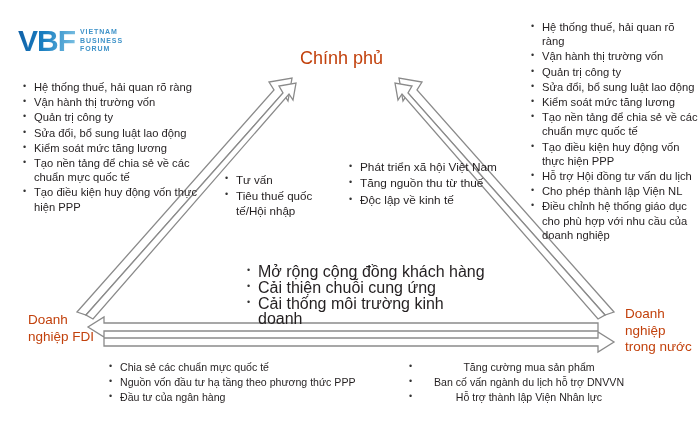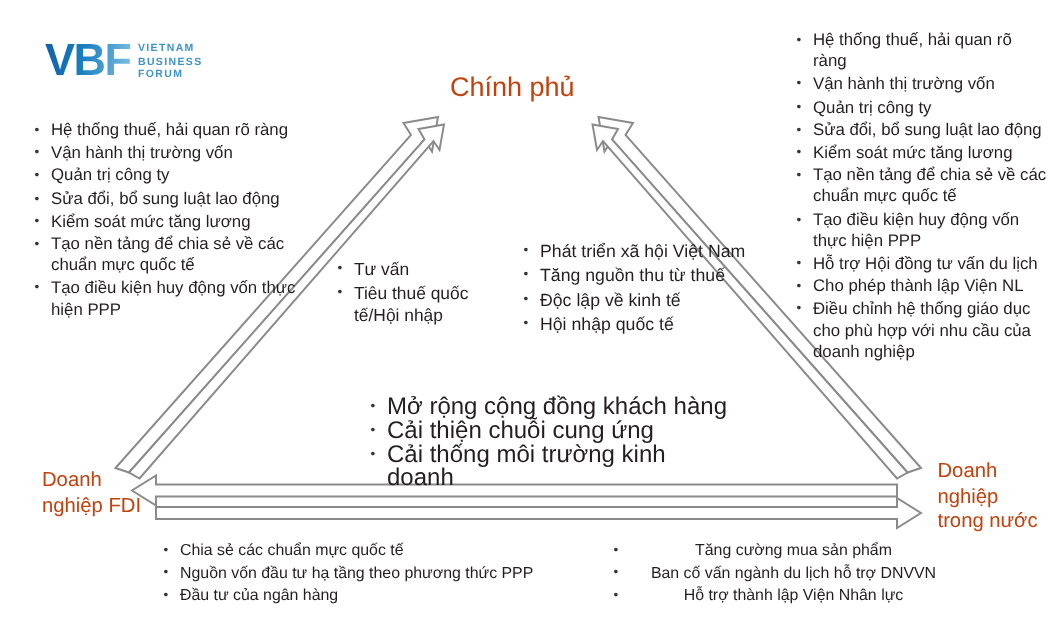--- a/index.html
+++ b/index.html
@@ -8,21 +8,21 @@
     background:#ffffff;
     font-family:"Liberation Sans", sans-serif;
     color:#231f20;
     overflow:hidden;
     position:relative;
   }
   #stage{position:absolute;left:0;top:0;width:700px;height:421px;}
   .svg-layer{position:absolute;left:0;top:0;width:700px;height:421px;}
 
   
-  .logo{position:absolute;left:30px;top:26px;display:flex;align-items:center;}
+  .logo{position:absolute;left:18px;top:26px;display:flex;align-items:flex-start;}
   .logo-mark{
     font-family:"Liberation Sans", sans-serif;
     font-weight:bold;font-size:30px;line-height:30px;
     letter-spacing:-1px;
     color:#0a6cb4;
     background:linear-gradient(100deg,#0f5fa6 0%,#1a7fc1 45%,#7fc3e4 100%);
     -webkit-background-clip:text;background-clip:text;
     -webkit-text-fill-color:transparent;
   }
   .logo-words{
@@ -142,21 +142,20 @@
         <li>Tư vấn</li>
         <li>Tiêu thuế quốc tế/Hội nhập</li>
       </ul>
   </div>
 
   <div class="block" id="gov-right-list">
     <ul class="bl">
         <li>Phát triển xã hội Việt Nam</li>
         <li>Tăng nguồn thu từ thuế</li>
         <li>Độc lập về kinh tế</li>
-        <li>Hội nhập quốc tế</li>
       </ul>
   </div>
 
   <div class="block" id="mid-list">
     <ul class="bl">
         <li>Mở rộng cộng đồng khách hàng</li>
         <li>Cải thiện chuỗi cung ứng</li>
         <li>Cải thống môi trường kinh doanh</li>
       </ul>
   </div>

